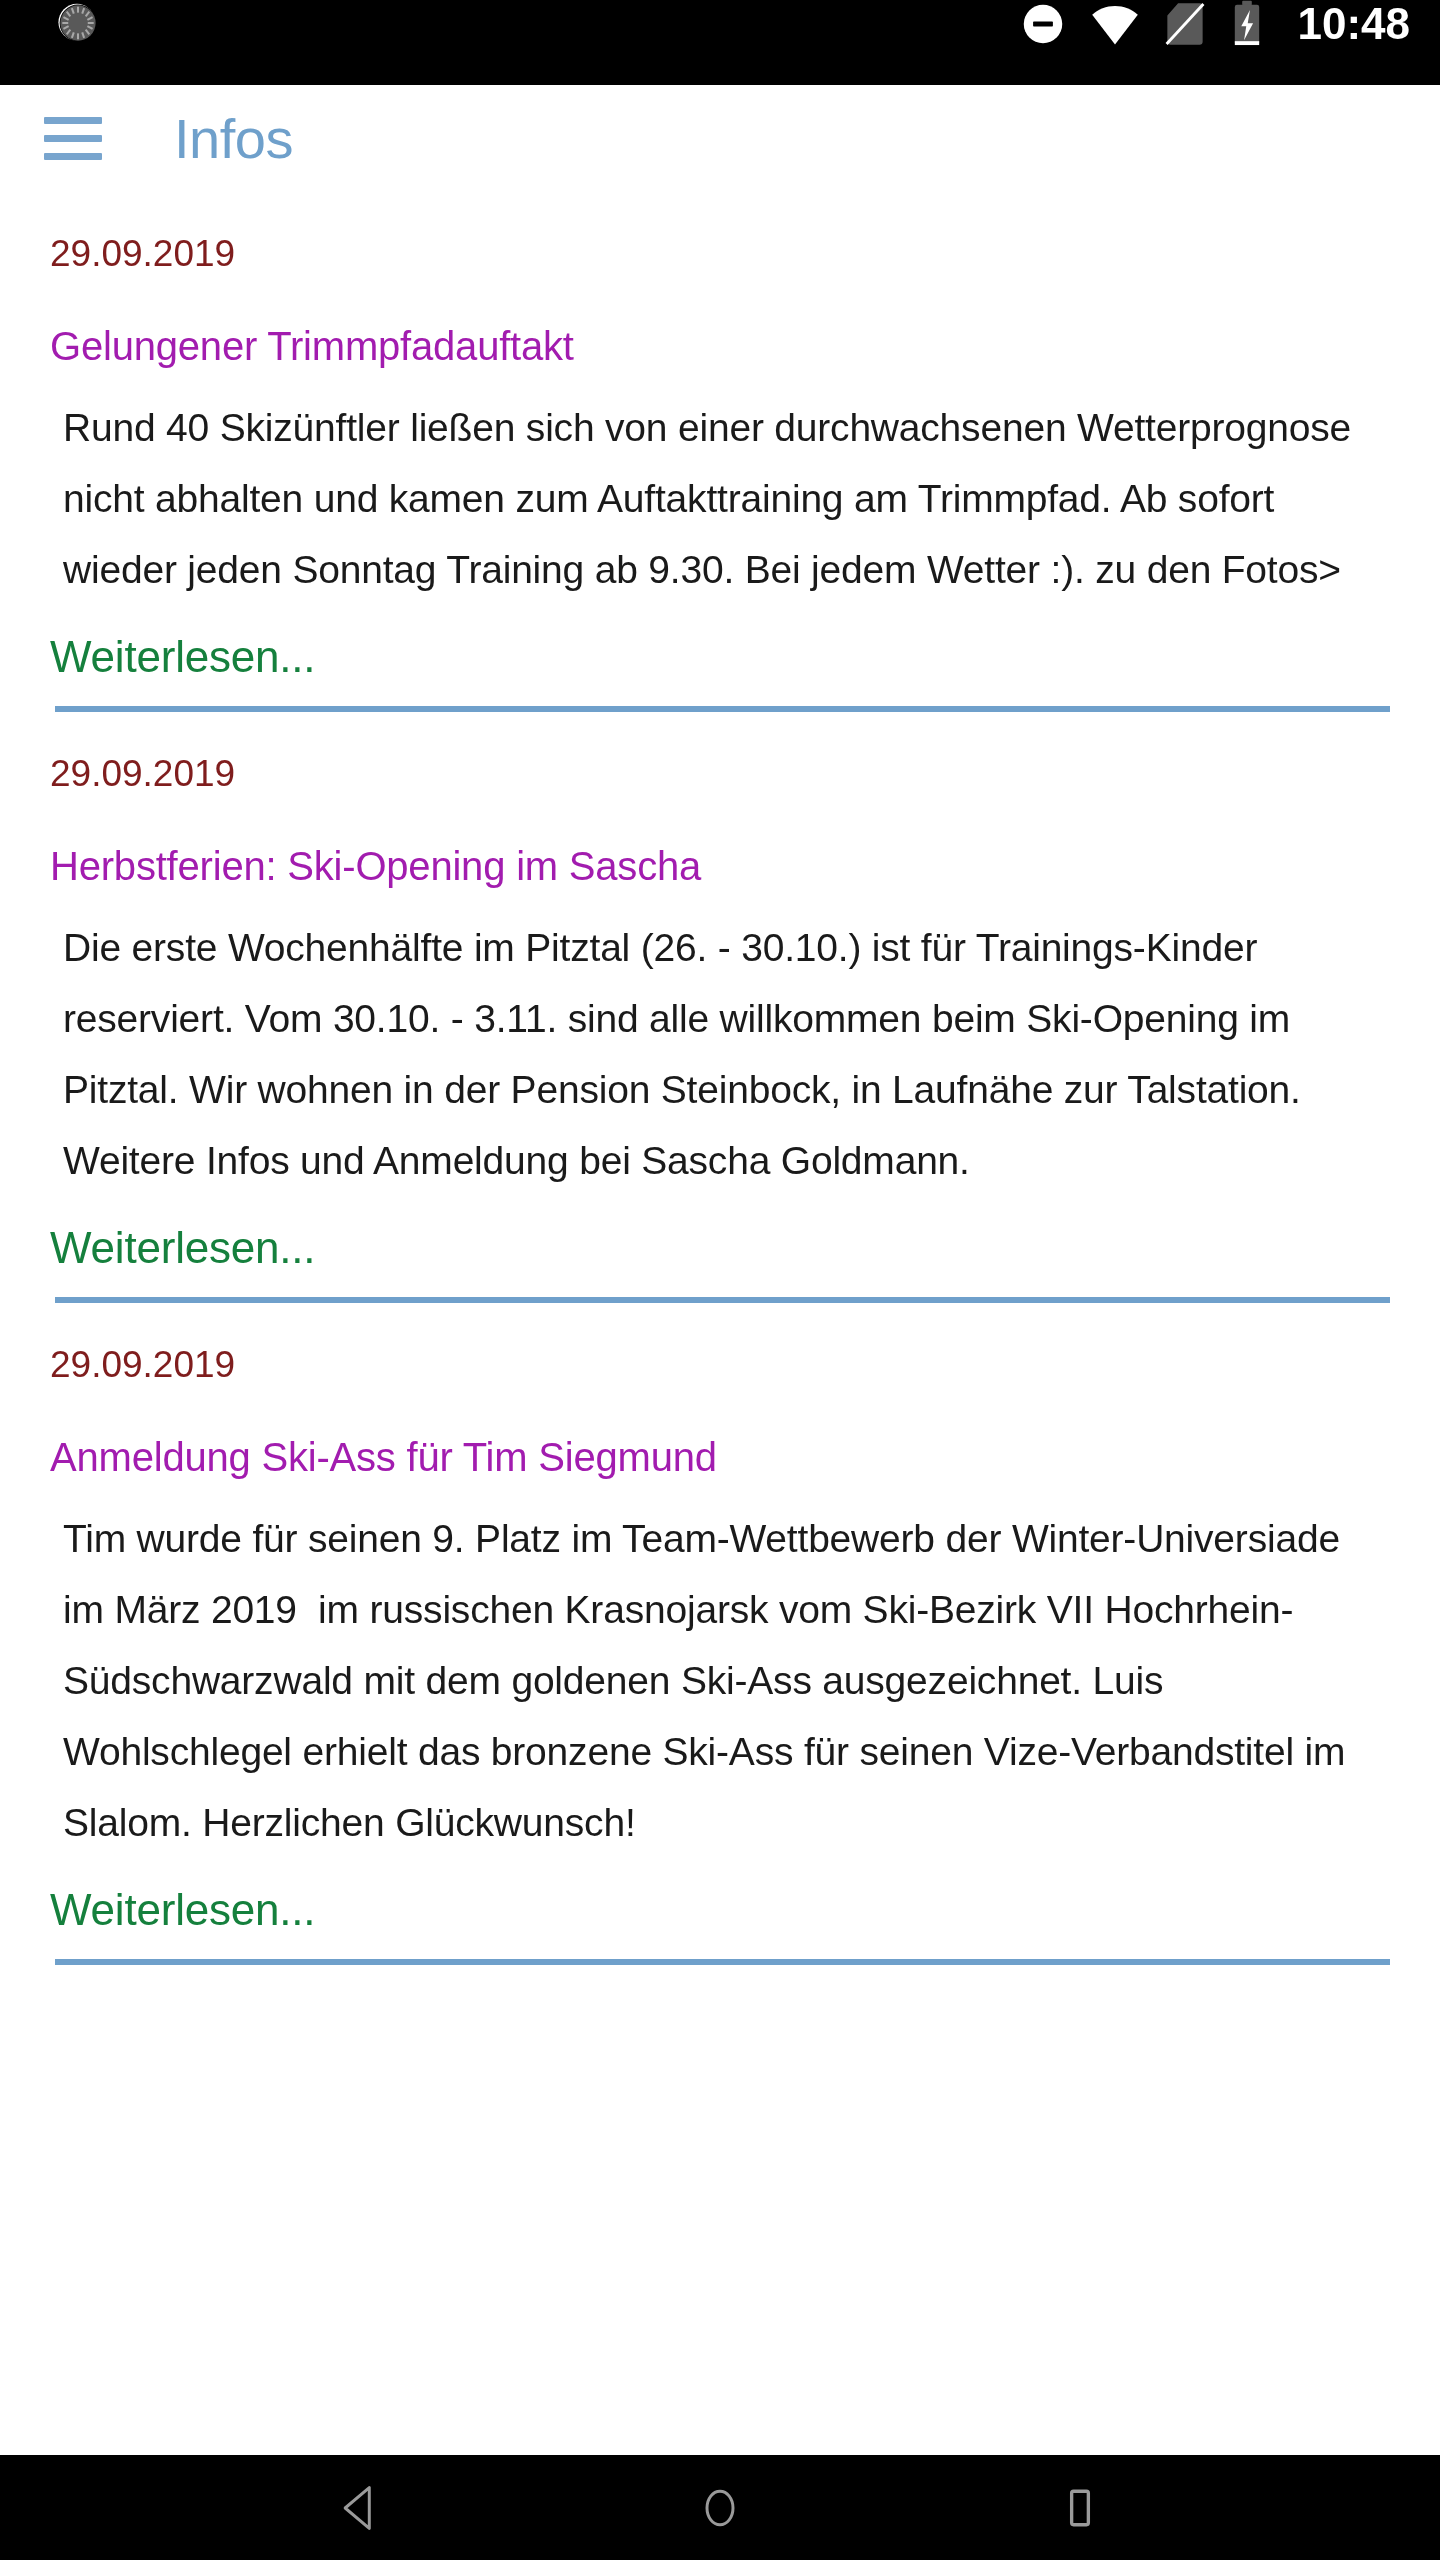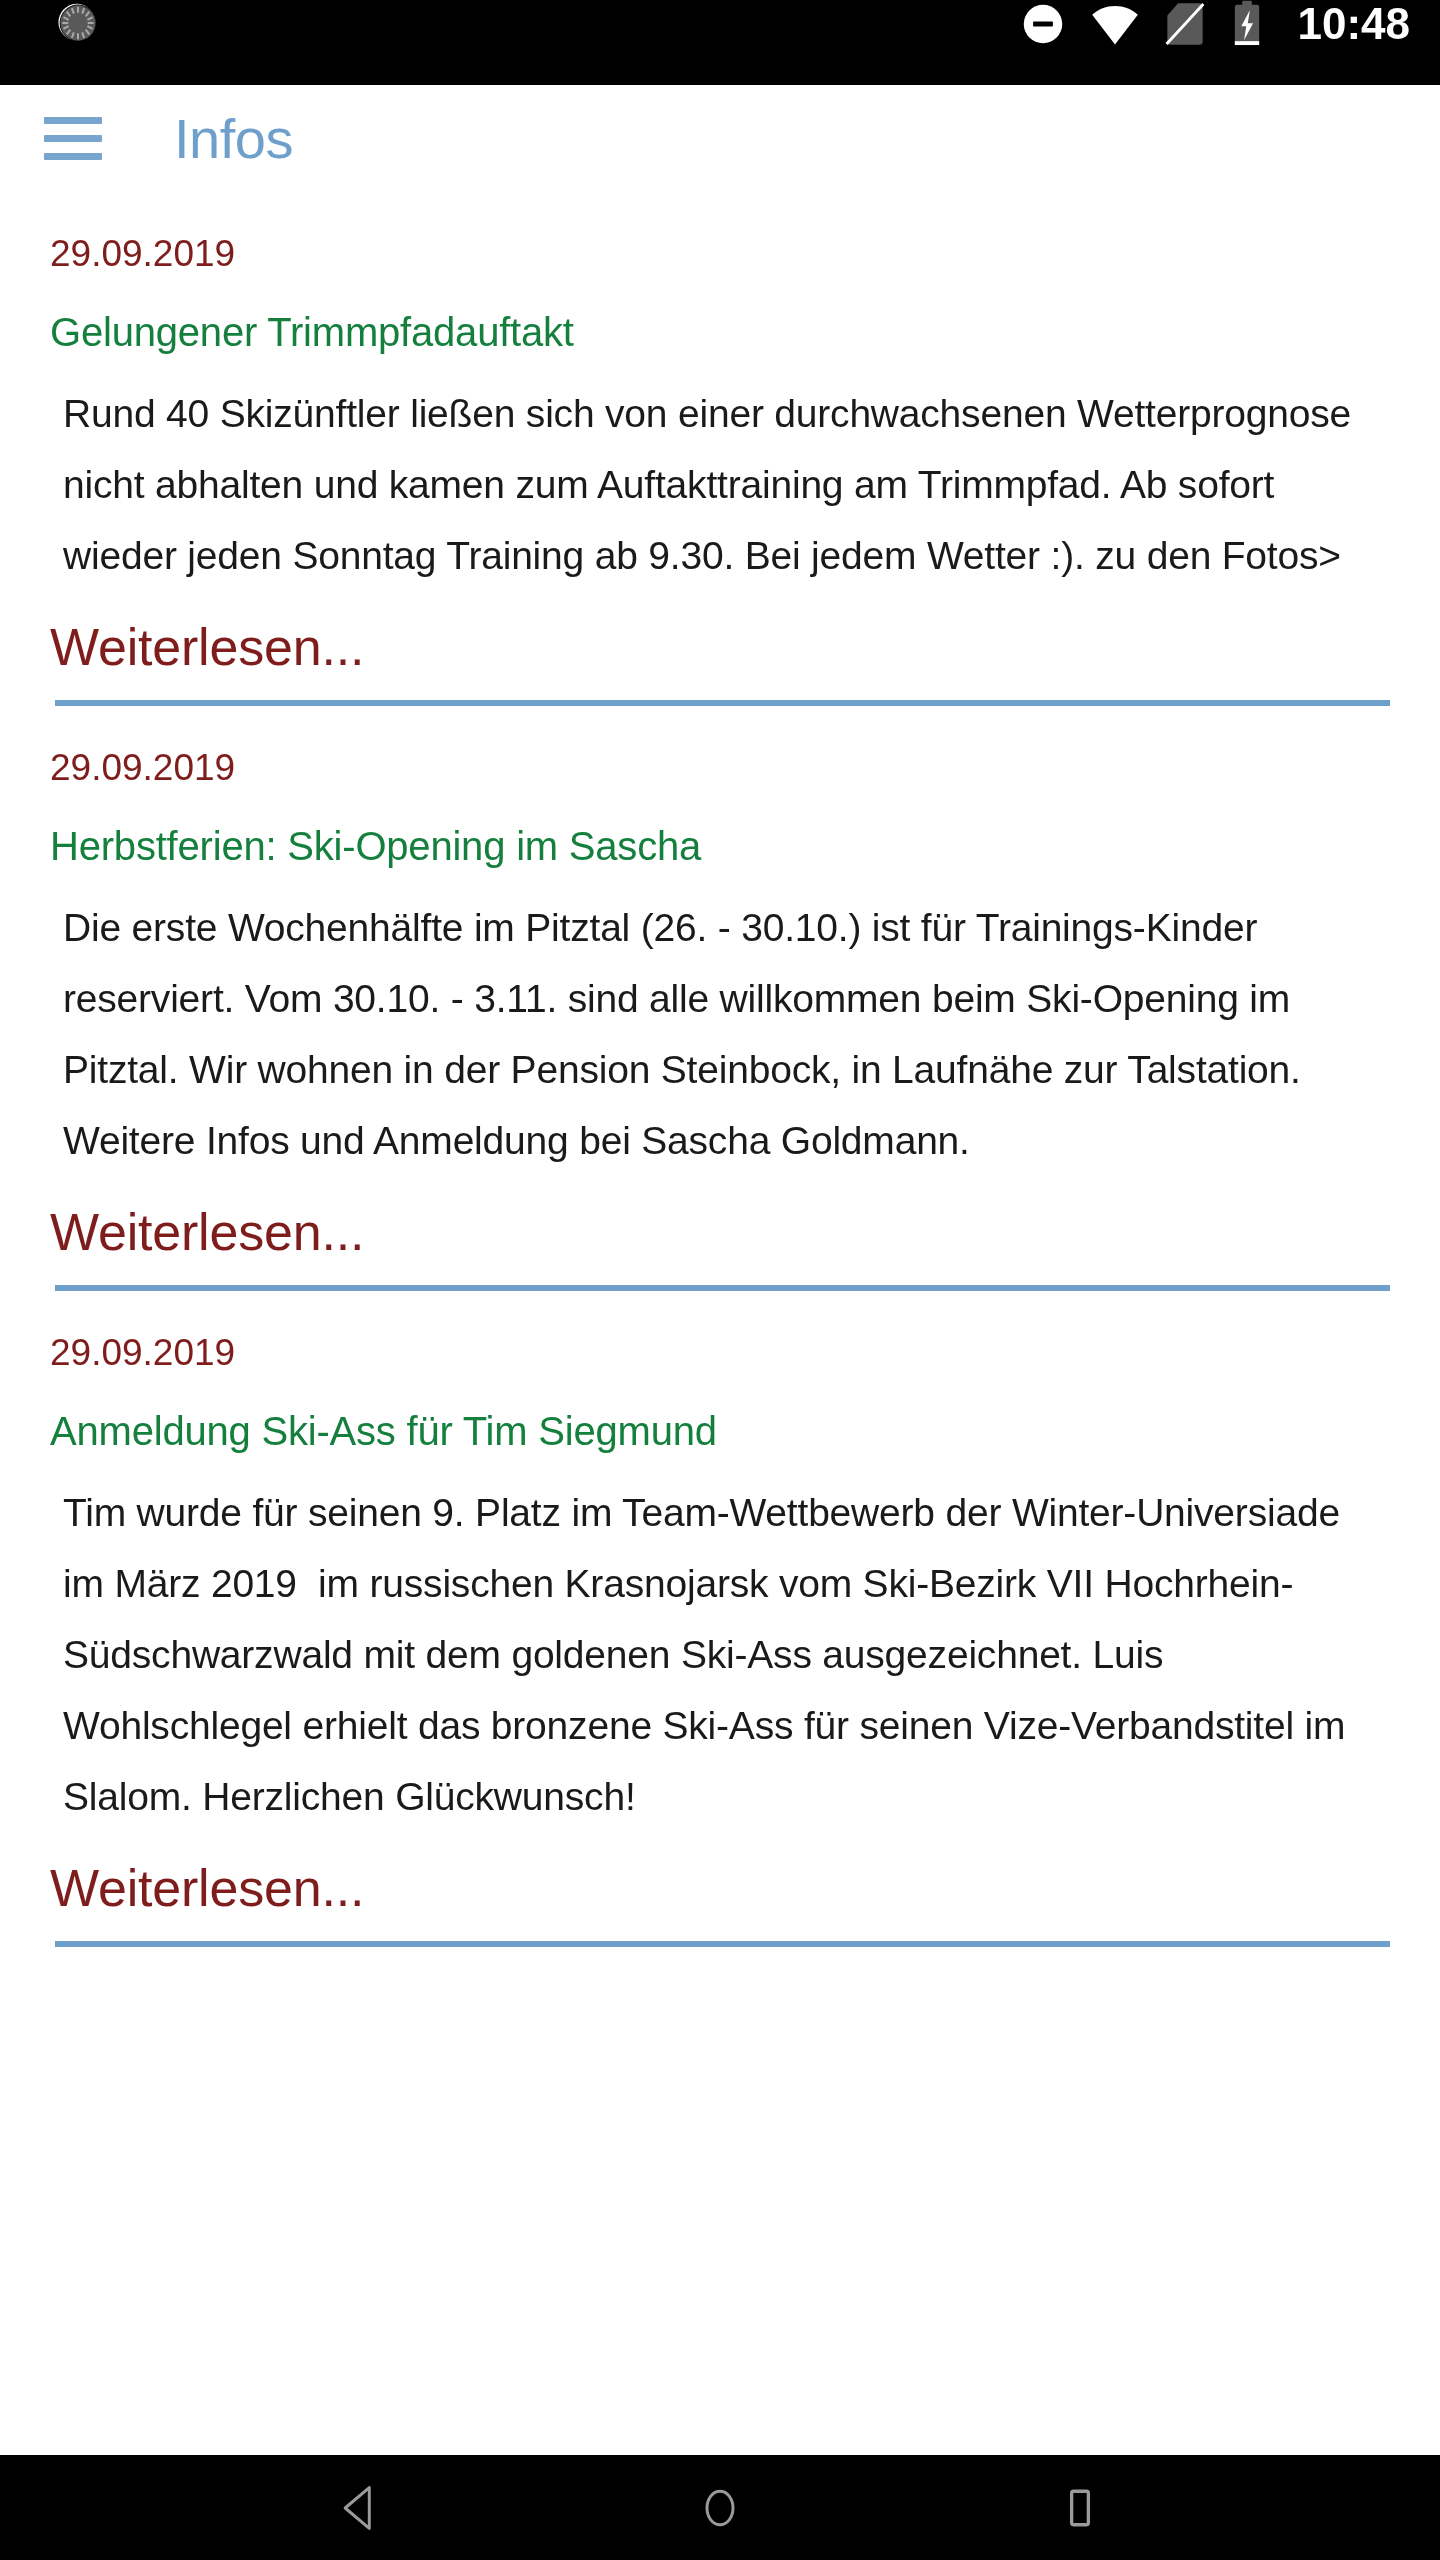--- a/index.html
+++ b/index.html
@@ -114,38 +114,38 @@
   }
   .news-date {
     color: #7f1d1d;
     font-size: 37px;
     line-height: 1;
     padding-top: 43px;
     padding-bottom: 0;
     letter-spacing: 0px;
   }
   .news-title {
-    color: #15803d;
+    color: #a21caf;
     font-size: 40px;
     line-height: 1;
-    margin-top: 40px;
+    margin-top: 54px;
     letter-spacing: -0.2px;
   }
   .news-body {
     color: #1a1a1a;
     font-size: 39px;
     line-height: 71px;
     margin-top: 26px;
     letter-spacing: -0.2px;
     white-space: pre-wrap;
     margin-left: 13px;
   }
   .news-more {
-    color: #7f1d1d;
-    font-size: 52px;
+    color: #15803d;
+    font-size: 44px;
     line-height: 1;
     margin-top: 30px;
     padding-bottom: 27px;
     cursor: pointer;
     letter-spacing: -0.2px;
   }
   .separator {
     height: 6px;
     background: #6FA0CB;
     margin: 0 50px 0 55px;

